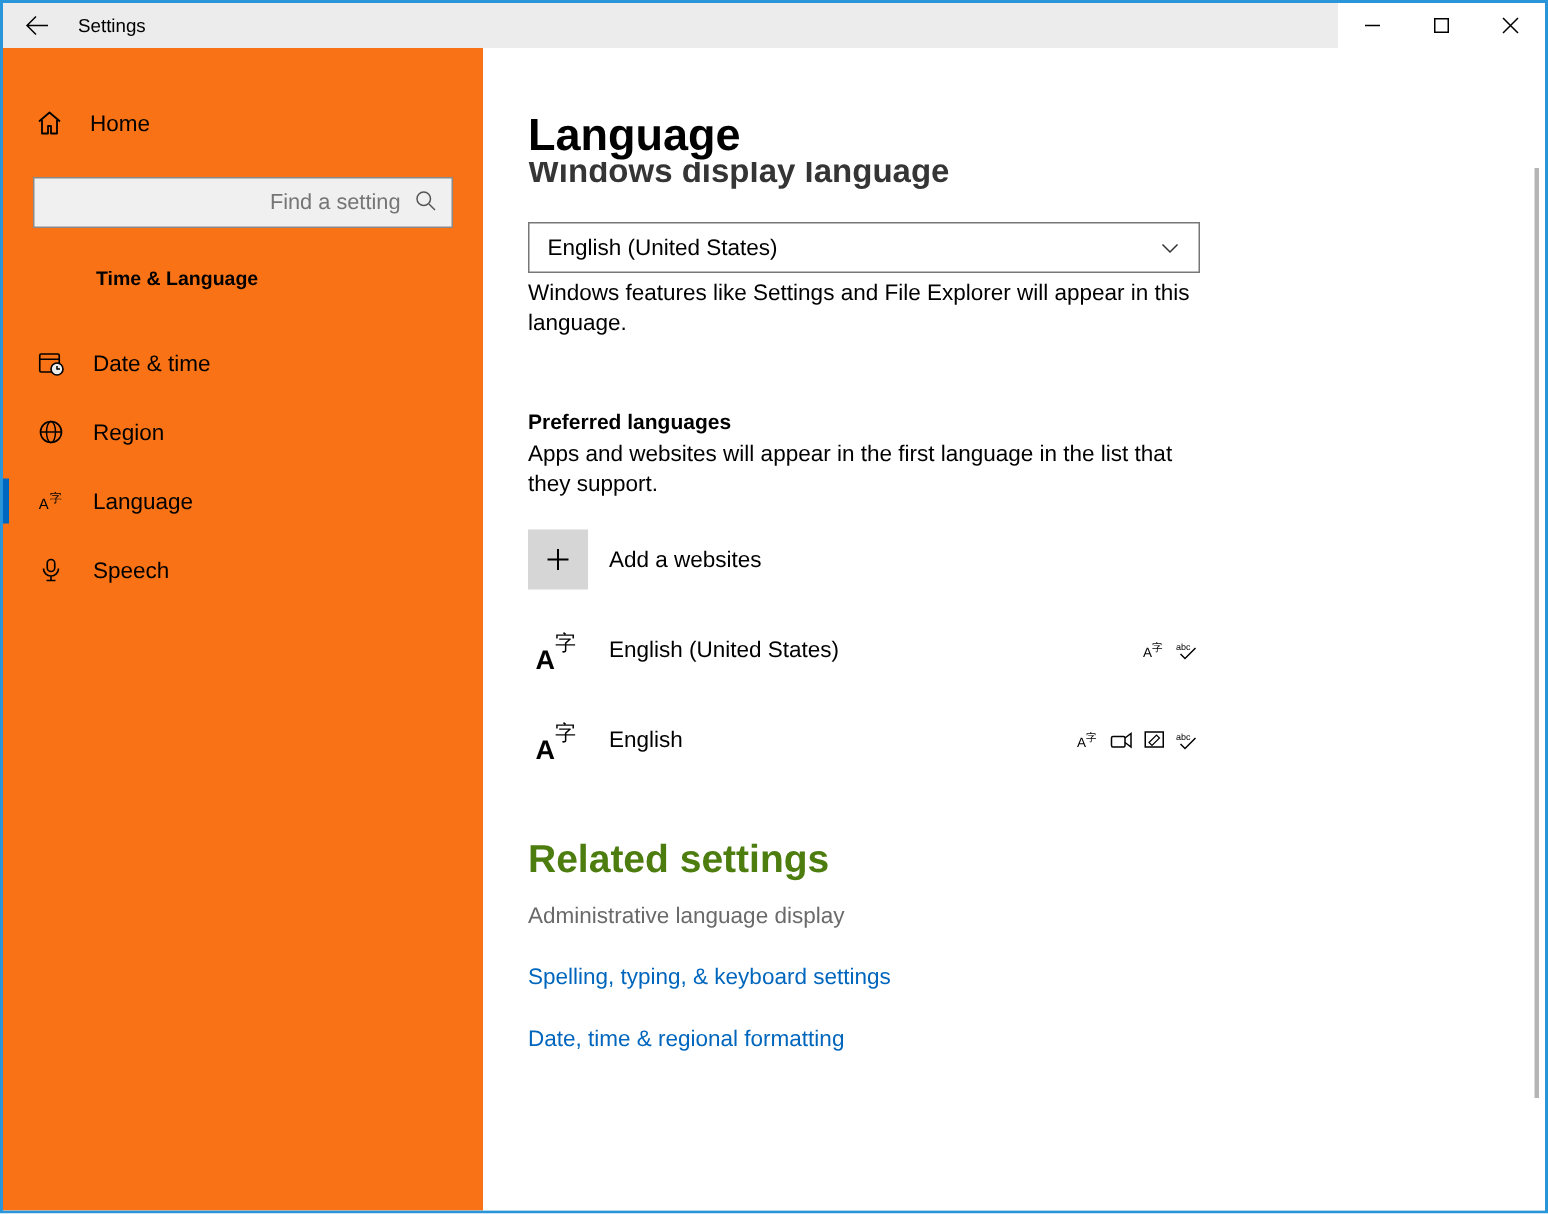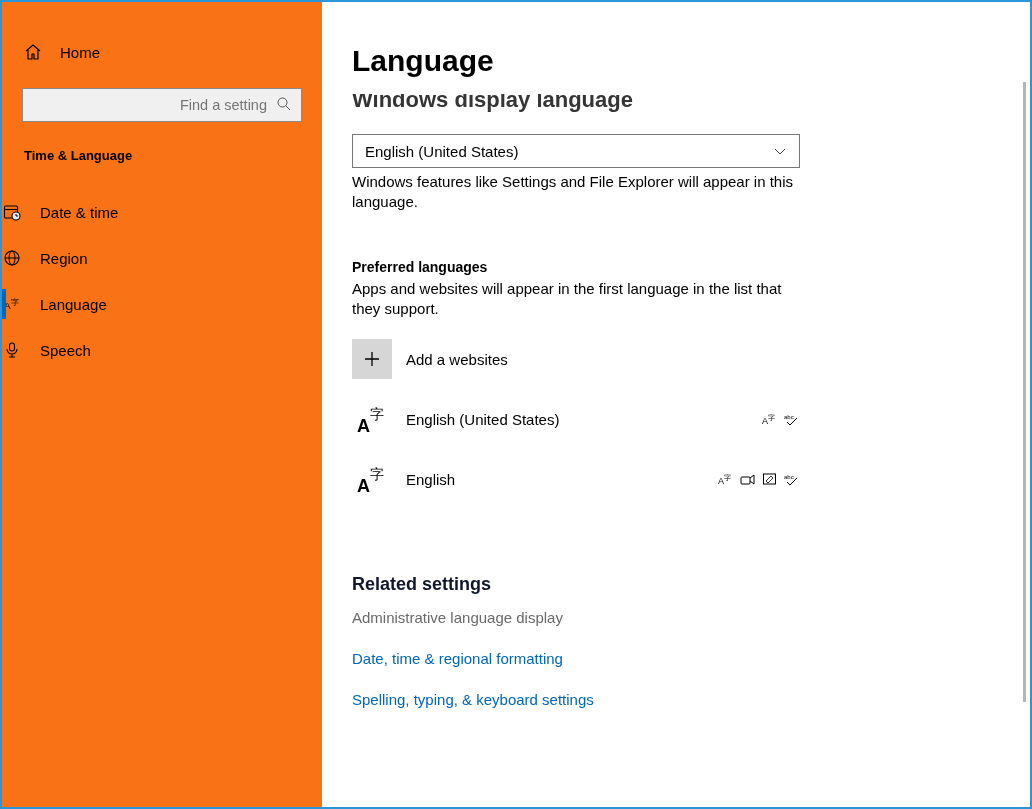--- a/index.html
+++ b/index.html
@@ -9,52 +9,77 @@
   .titlebar .back { width: 46px; height: 30px; display: flex; align-items: center; justify-content: center; cursor: default; }
   .titlebar .title { font-size: 12.5px; color: #000; margin-left: 4px; }
   .winbtns { position: absolute; right: 0; top: 0; display: flex; height: 30px; }
   .winbtn { width: 46px; height: 30px; display: flex; align-items: center; justify-content: center; background: #fff; }
   .body { flex: 1; display: flex; overflow: hidden; }
   .sidebar { width: 320px; background: #f97316; padding-top: 16px; position: relative; }
   .home-row { display: flex; align-items: center; height: 40px; padding-left: 22px; gap: 18px; font-size: 15px; color: #000; cursor: default; margin-top: 14px; }
   .search { margin: 16px 20px 8px; position: relative; }
   .search input { width: 100%; height: 34px; border: 1px solid #8a8a8a; background: #f0f0f0; padding: 0 34px 0 10px; font-size: 14.5px; color: #555; outline: none; text-align: right; }
   .search .sicon { position: absolute; right: 10px; top: 8px; color: #555; }
-  .cat-title { padding: 18px 22px 8px; font-size: 13px; font-weight: 600; color: #000; }
+  .cat-title { padding: 18px 22px 8px; font-size: 13px; font-weight: 600; color: #000; margin-left: 40px; }
   .nav { margin-top: 18px; }
-  .nav-item { display: flex; align-items: center; height: 46px; gap: 18px; font-size: 15px; color: #000; cursor: default; position: relative; }
+  .nav-item { display: flex; align-items: center; height: 46px; padding-left: 22px; gap: 18px; font-size: 15px; color: #000; cursor: default; position: relative; }
   .nav-item.active::before { content:""; position:absolute; left:0; top:8px; bottom:8px; width:4px; background:#0067c0; }
   .nav-item .nicon { width: 20px; height: 20px; display:flex; align-items:center; justify-content:center; }
   .main { flex: 1; background: #fff; position: relative; overflow: hidden; }
   .scrollbar { position: absolute; right: 4px; top: 80px; width: 3px; height: 620px; background: #b5b5b5; }
   .main-inner { padding: 0 30px 0 30px; }
   .page-title { font-size: 30px; font-weight: 600; color: #000; margin-top: 42px; margin-bottom: 0; }
   .cut-title { font-size: 22px; font-weight: 600; color: #353535; margin-top: 4px; position: relative; top:-2px; }
-  .cut-mask { position: relative; height: 24px; overflow: hidden; margin-top: 16px; }
+  .cut-mask { position: relative; height: 24px; overflow: hidden; margin-top: 0; }
   .cut-mask .cut-title { position:absolute; top:-11px; }
   .dropdown { width: 448px; height: 34px; border: 1px solid #777; margin-top: 16px; display: flex; align-items: center; justify-content: space-between; padding: 0 12px; font-size: 15px; color: #000; cursor: default; }
   .desc { font-size: 15px; color: #000; width: 460px; margin-top: 4px; line-height: 1.35; }
   .subhead { font-size: 14px; font-weight: 600; color: #000; margin-top: 46px; }
   .addlang { display: flex; align-items: center; gap: 14px; margin-top: 20px; }
   .addbtn { width: 40px; height: 40px; background: #d6d6d6; display: flex; align-items: center; justify-content: center; cursor: default; }
   .addlbl { font-size: 15px; color: #000; }
   .langrow { display: flex; align-items: center; margin-top: 20px; width: 448px; }
   .langicon { width: 40px; height: 40px; display: flex; align-items: center; justify-content: center; margin-right: 14px; }
   .langname { font-size: 15px; color: #000; flex: 1; }
   .langfeat { display: flex; gap: 6px; align-items:center; }
-  .rel-sub { font-size: 18px; font-weight: 600; color: #0f172a; margin-top: 75px; }
+  .rel-sub { font-size: 26px; font-weight: 600; color: #4d7c0f; margin-top: 44px; }
   .rel-gray { font-size: 15px; color: #6a6a6a; margin-top: 14px; }
   .rel-link { font-size: 15px; color: #0066bd; margin-top: 24px; cursor: default; }
   svg { display:block; }
 </style>
 </head>
 <body>
 
 <div class="frame">
 
+  <div class="titlebar">
+    <div class="back">
+      <svg width="16" height="16" viewBox="0 0 16 16">
+          <path d="M7 2 L1 8 L7 14 M1 8 H15" stroke="#000" stroke-width="1" fill="none"></path>
+        </svg>
+    </div>
+    <div class="title">Settings</div>
+    <div class="winbtns">
+      <div class="winbtn">
+        <svg width="12" height="12" viewBox="0 0 12 12">
+            <line x1="1" y1="6" x2="11" y2="6" stroke="#000" stroke-width="1"></line>
+          </svg>
+      </div>
+      <div class="winbtn">
+        <svg width="12" height="12" viewBox="0 0 12 12">
+            <rect x="1.5" y="1.5" width="9" height="9" stroke="#000" stroke-width="1" fill="none"></rect>
+          </svg>
+      </div>
+      <div class="winbtn">
+        <svg width="12" height="12" viewBox="0 0 12 12">
+            <path d="M1 1 L11 11 M11 1 L1 11" stroke="#000" stroke-width="1"></path>
+          </svg>
+      </div>
+    </div>
+  </div>
 
   <div class="body">
 
     <div class="sidebar">
       <div class="home-row">
         <span class="nicon">
           <svg width="18" height="18" viewBox="0 0 18 18">
               <path d="M2 8 L9 2 L16 8 M4 7 V16 H8 V11 H10 V16 H14 V7" stroke="#000" stroke-width="1.2" fill="none" stroke-linejoin="round"></path>
             </svg>
         </span>
@@ -204,20 +229,20 @@
                 <svg width="16" height="14" viewBox="0 0 16 14">
                   <text x="0" y="7" font-size="6" fill="#000">abc</text>
                   <path d="M3 10 L6 13 L13 6" stroke="#000" stroke-width="1" fill="none"></path>
                 </svg>
               </span>
           </div>
         </div>
 
         <div class="rel-sub">Related settings</div>
         <div class="rel-gray">Administrative language display</div>
+        <div class="rel-link">Spelling, typing, &amp; keyboard settings</div>
         <div class="rel-link">Date, time &amp; regional formatting</div>
-        <div class="rel-link">Spelling, typing, &amp; keyboard settings</div>
 
       </div>
     </div>
 
   </div>
 </div>
 
 </body></html>

